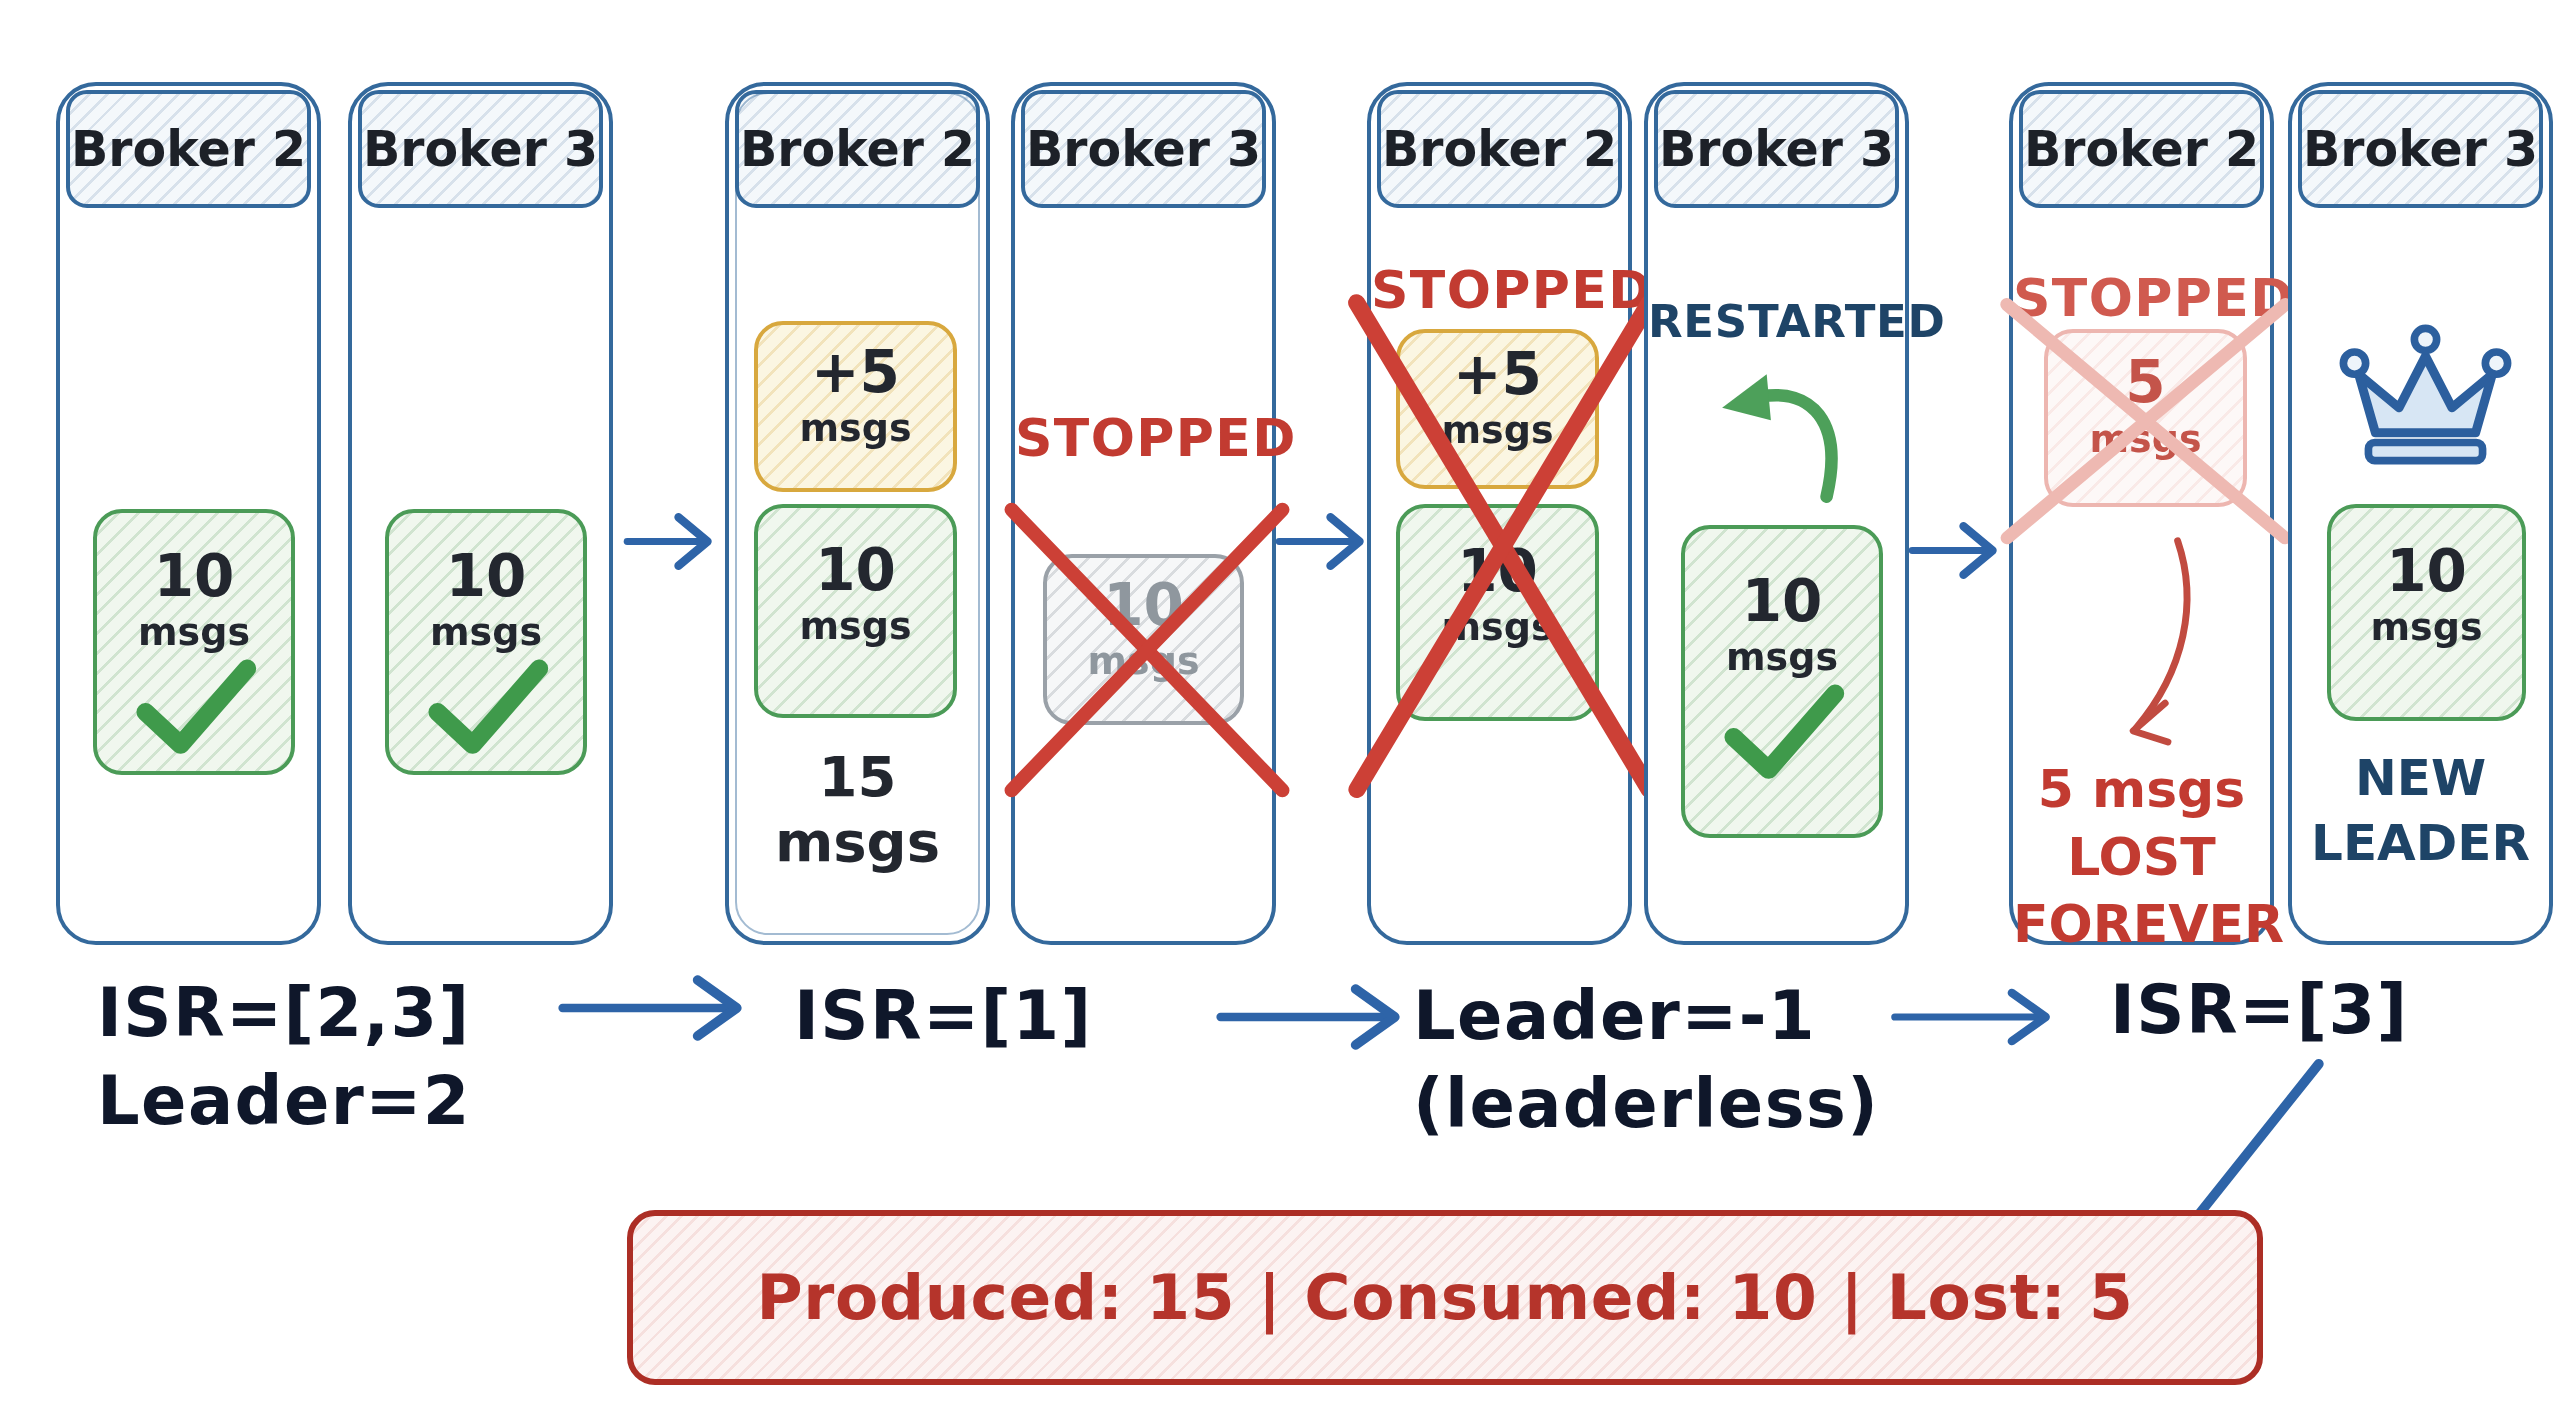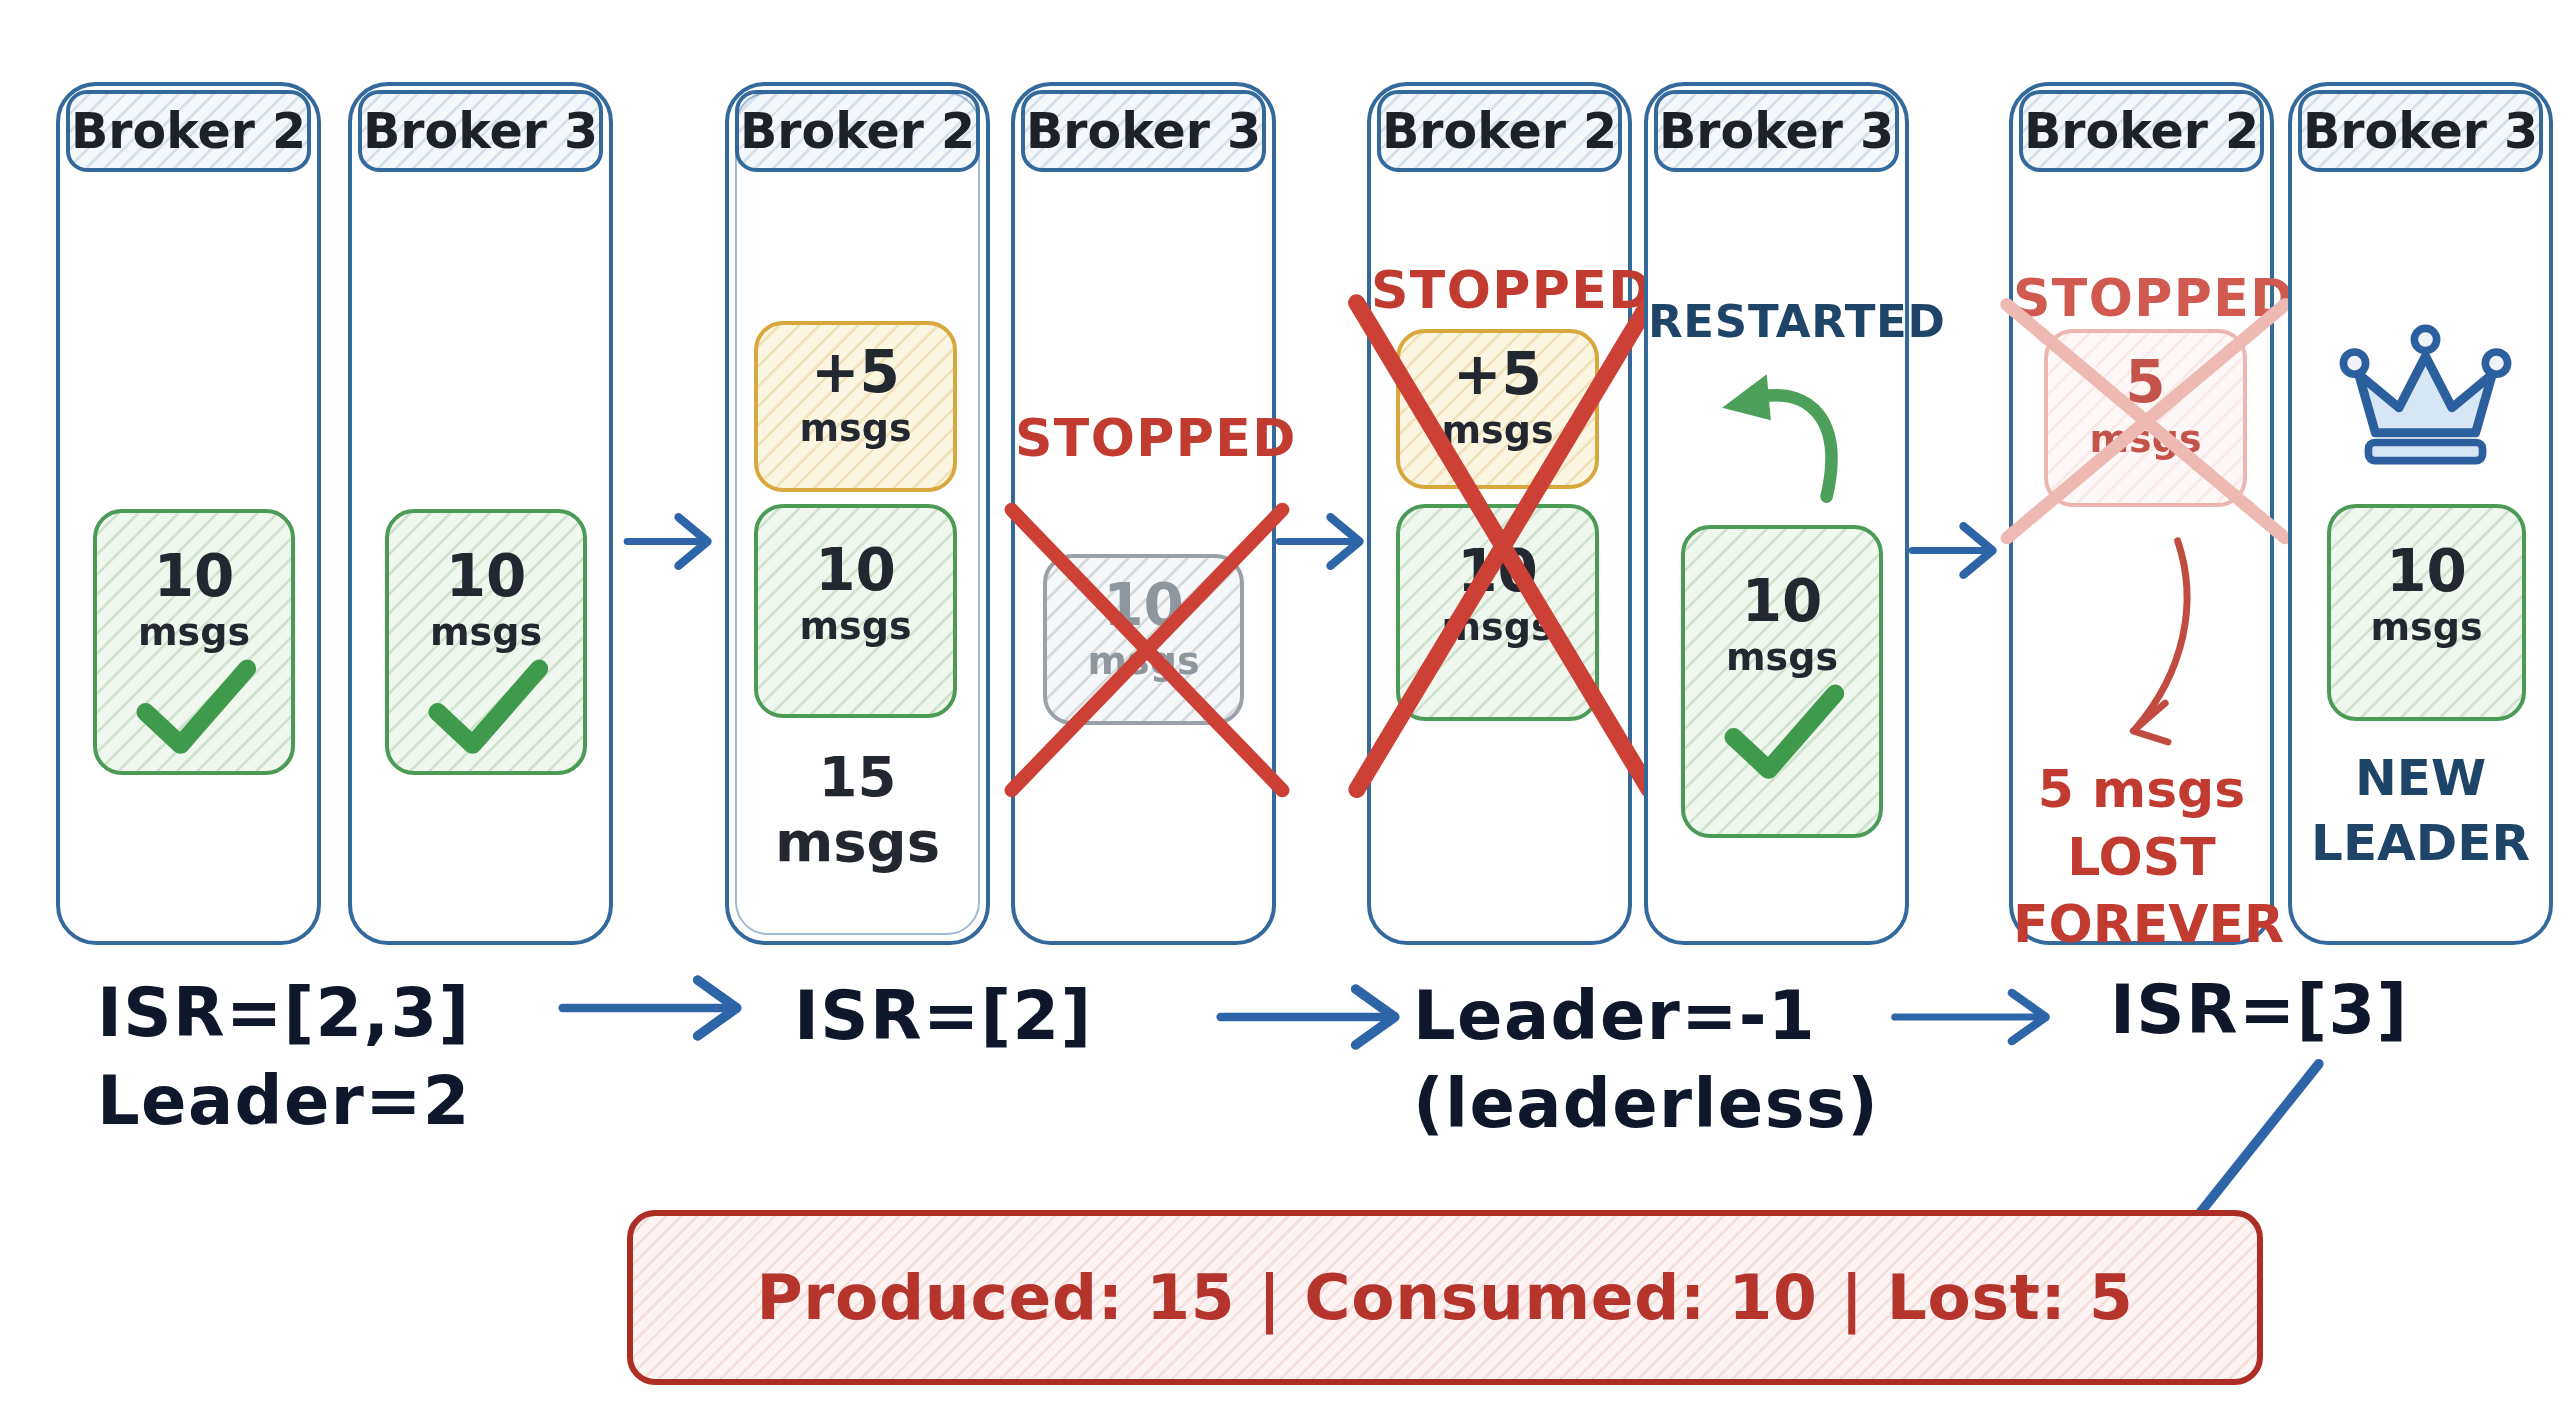--- a/index.html
+++ b/index.html
@@ -4,21 +4,21 @@
 <style>
   html,body{margin:0;padding:0;width:2576px;height:1408px;overflow:hidden;
     background:#ffffff;font-family:"DejaVu Sans", sans-serif;}
   #canvas{position:absolute;left:0;top:0;width:2576px;height:1408px;background:#ffffff;}
 
   
   .card{position:absolute;top:82px;width:265px;height:863px;background:#fff;
     border:4.9px solid #34699c;border-radius:40px;box-sizing:border-box;}
   .card.double::after{content:"";position:absolute;inset:5.6px;border:2.8px solid rgba(52,105,156,.45);
     border-radius:33px;pointer-events:none;}
-  .card-header{position:absolute;left:5.6px;right:5.6px;top:4.2px;height:82px;
+  .card-header{position:absolute;left:5.6px;right:5.6px;top:4.2px;height:118px;
     border:4.9px solid #34699c;border-radius:21px;box-sizing:border-box;
     display:flex;align-items:center;justify-content:center;
     font-size:49px;font-weight:700;color:#1d2128;
     background-color:#f4f8fb;
     background-image:repeating-linear-gradient(135deg, rgba(100,135,170,0.20) 0 2.8px, transparent 2.8px 12.5px);}
 
   
   .msg-box{position:absolute;box-sizing:border-box;border-radius:29px;
     display:flex;flex-direction:column;align-items:center;
     font-weight:700;color:#23272f;text-align:center;}
@@ -223,21 +223,21 @@
     <div>ISR=[2,3]</div>
     <div>Leader=2</div>
   </div>
 
   <svg style="left:557px;top:973px" width="209" height="70" viewBox="0 0 300 100">
     <line x1="8" y1="50" x2="250" y2="50" stroke="#2e64a8" stroke-width="12" stroke-linecap="round"></line>
     <polyline points="202,10 258,50 202,90" fill="none" stroke="#2e64a8" stroke-width="14" stroke-linecap="round" stroke-linejoin="round"></polyline>
   </svg>
 
   <div class="stage-label" style="left:794px;top:972px;width:397px">
-    <div>ISR=[2]</div>
+    <div>ISR=[1]</div>
   </div>
 
   <svg style="left:1215px;top:982px" width="209" height="70" viewBox="0 0 300 100">
     <line x1="8" y1="50" x2="250" y2="50" stroke="#2e64a8" stroke-width="12" stroke-linecap="round"></line>
     <polyline points="202,10 258,50 202,90" fill="none" stroke="#2e64a8" stroke-width="14" stroke-linecap="round" stroke-linejoin="round"></polyline>
   </svg>
 
   <div class="stage-label" style="left:1413px;top:972px;width:473px">
     <div>Leader=-1</div>
     <div>(leaderless)</div>

